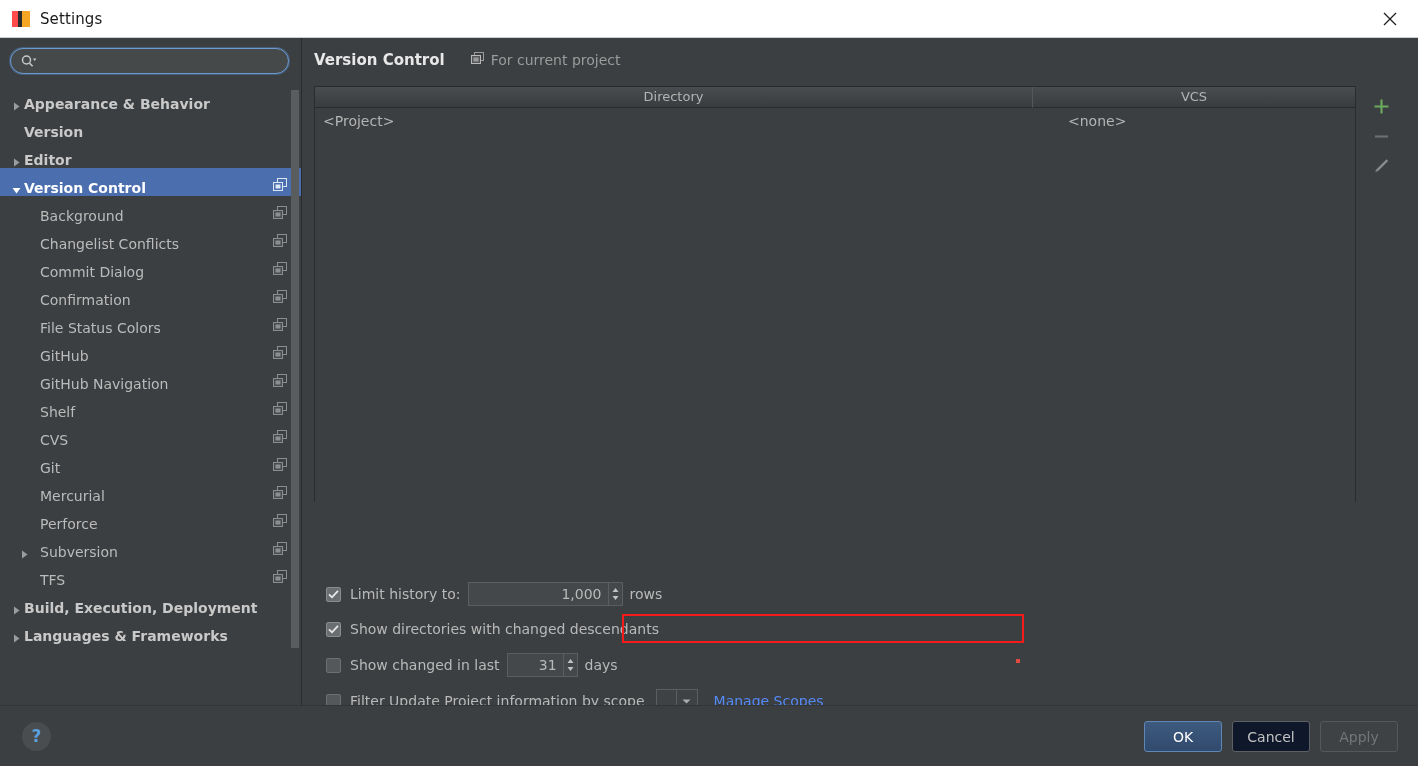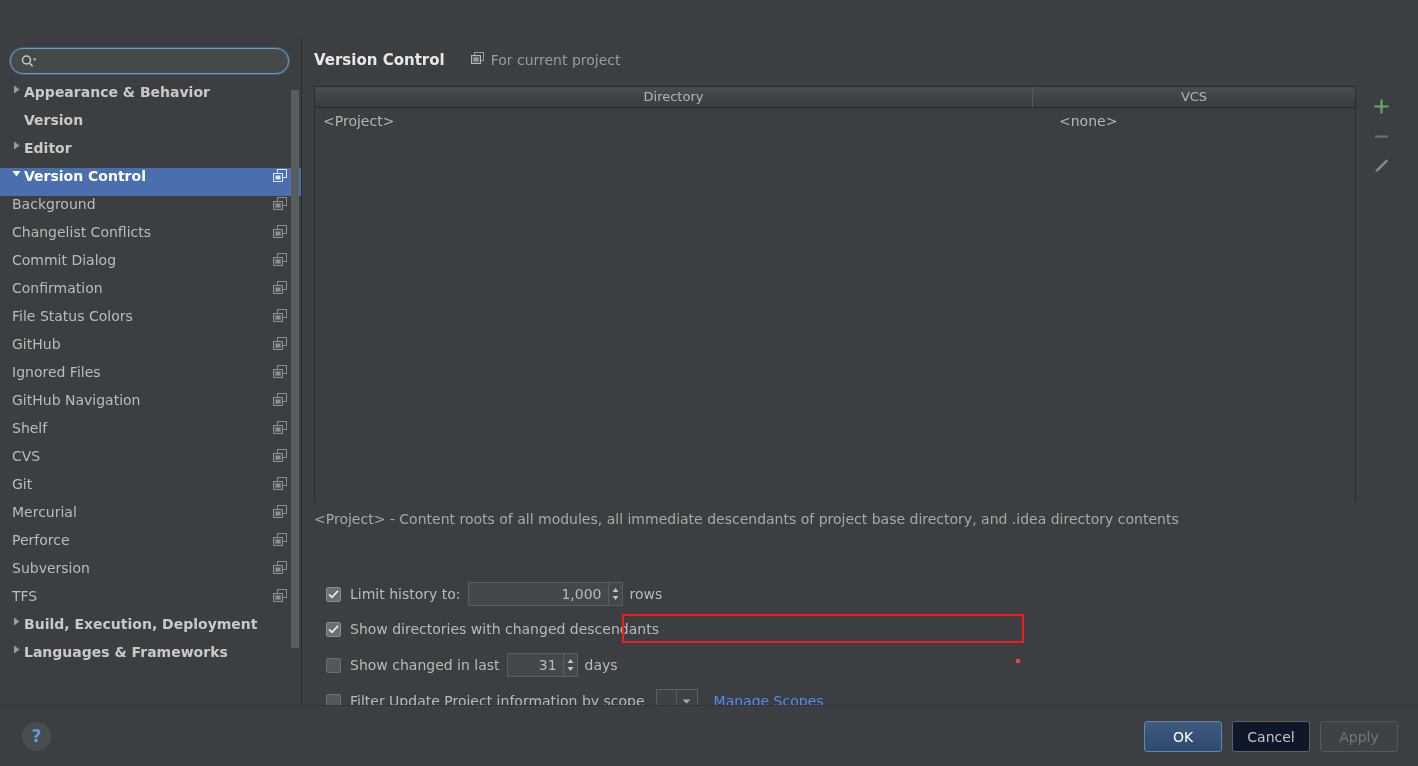--- a/index.html
+++ b/index.html
@@ -43,34 +43,34 @@
     display: flex; align-items: center;
   }
   .search-icon { margin-left: 10px; display: flex; align-items: center; }
   .search-input {
     flex: 1; background: transparent; border: none; outline: none;
     color: #bbbbbb; font-size: 13px; font-family: inherit; padding: 0 10px 0 4px;
   }
 
   .tree { margin-top: 10px; position: relative; }
   .tree-row {
-    position: relative; height: 28px; display: flex; align-items: flex-start;
+    position: relative; height: 28px; display: flex; align-items: flex-end;
     padding-right: 14px; cursor: default;
   }
   .tree-row.selected { background: #4b6eaf; }
   .arrow {
     width: 16px; flex: none; display: flex; align-items: center; justify-content: center;
   }
   .arrow svg { display: block; }
   .tree-label { font-size: 14px; color: #bbbbbb; white-space: nowrap; }
   .tree-row.top > .tree-label { font-weight: bold; color: #c9c9c9; }
   .tree-row.selected .tree-label { color: #ffffff; font-weight: bold; }
   .tree-row .mod-icon { margin-left: auto; flex: none; }
   .indent-0 { padding-left: 8px; }
-  .indent-1 { padding-left: 12px; }
+  .indent-1 { padding-left: 40px; }
   .indent-1 .arrow { margin-left: -24px; margin-right: 8px; }
 
   .sb-track {
     position: absolute; right: 2px; top: 52px; width: 8px; height: 580px;
     background: #3c3f41;
   }
   .sb-thumb {
     position: absolute; right: 2px; top: 52px; width: 8px; height: 558px;
     background: #5a5d5e; border-radius: 0;
   }
@@ -92,21 +92,21 @@
   }
   .thead { display: flex; height: 21px; }
   .th {
     font-size: 13px; color: #b4b4b4; text-align: center; line-height: 20px;
     background: linear-gradient(to bottom, #4a4d4f 0%, #414446 50%, #3a3d3f 100%);
     border-bottom: 1px solid #2b2b2b;
   }
   .th.dir { width: 718px; border-right: 1px solid #555858; }
   .th.vcs { flex: 1; }
   .tbody { height: 394px; background: #3c3f41; }
-  .trow { display: flex; height: 26px; align-items: center; }
+  .trow { display: flex; height: 26px; align-items: center; gap: 9px; }
   .td { font-size: 14px; color: #b4b4b4; }
   .td.dir { width: 718px; padding-left: 8px; }
   .td.vcs { flex: 1; padding-left: 26px; }
 
   .tbar {
     position: absolute; left: 1058px; top: 48px; width: 40px; height: 416px;
     display: flex; flex-direction: column; align-items: center; padding-top: 5px;
   }
   .tbar-btn {
     width: 30px; height: 30px; display: flex; align-items: center; justify-content: center;
@@ -193,20 +193,33 @@
   }
   .btn.disabled {
     background: #3f4244; border: 1px solid #555859; color: #737679;
   }
 </style>
 </head>
 <body>
 
 <div class="window">
 
+  <div class="titlebar">
+    <div class="title-icon">
+      <div class="sq1"></div>
+        <div class="sq2"></div>
+        <div class="sq3"></div>
+    </div>
+    <div class="title-text">Settings</div>
+    <div class="win-close">
+      <svg width="14" height="14" viewBox="0 0 14 14">
+        <path d="M1 1 L13 13 M13 1 L1 13" stroke="#202020" stroke-width="1.3" fill="none"></path>
+      </svg>
+    </div>
+  </div>
 
   <div class="sidebar">
     <div class="search-wrap">
       <div class="search-field">
         <span class="search-icon">
           <svg width="16" height="13" viewBox="0 0 16 13">
             <circle cx="5.5" cy="5" r="4" stroke="#c8c8c8" stroke-width="1.5" fill="none"></circle>
             <path d="M8.6 8.2 L11.6 11.2" stroke="#c8c8c8" stroke-width="1.6" fill="none"></path>
             <path d="M12 3.5 L15.4 3.5 L13.7 6 Z" fill="#c8c8c8"></path>
           </svg>
@@ -298,29 +311,20 @@
           <span class="arrow"></span>
           <span class="tree-label">GitHub</span>
           <span class="mod-icon"><svg width="14" height="14" viewBox="0 0 14 14">
               <rect x="4.5" y="0.5" width="9" height="8" fill="none" stroke="#8b8e90" stroke-width="1"></rect>
               <rect x="0.5" y="4.5" width="9" height="8" fill="#484b4d" stroke="#8b8e90" stroke-width="1"></rect>
               <rect x="2.5" y="6.5" width="5" height="4" fill="#8b8e90"></rect>
             </svg></span>
         </div>
         <div class="tree-row indent-1">
           <span class="arrow"></span>
-          <span class="tree-label">Ignored Files</span>
-          <span class="mod-icon"><svg width="14" height="14" viewBox="0 0 14 14">
-              <rect x="4.5" y="0.5" width="9" height="8" fill="none" stroke="#8b8e90" stroke-width="1"></rect>
-              <rect x="0.5" y="4.5" width="9" height="8" fill="#484b4d" stroke="#8b8e90" stroke-width="1"></rect>
-              <rect x="2.5" y="6.5" width="5" height="4" fill="#8b8e90"></rect>
-            </svg></span>
-        </div>
-        <div class="tree-row indent-1">
-          <span class="arrow"></span>
           <span class="tree-label">GitHub Navigation</span>
           <span class="mod-icon"><svg width="14" height="14" viewBox="0 0 14 14">
               <rect x="4.5" y="0.5" width="9" height="8" fill="none" stroke="#8b8e90" stroke-width="1"></rect>
               <rect x="0.5" y="4.5" width="9" height="8" fill="#484b4d" stroke="#8b8e90" stroke-width="1"></rect>
               <rect x="2.5" y="6.5" width="5" height="4" fill="#8b8e90"></rect>
             </svg></span>
         </div>
         <div class="tree-row indent-1">
           <span class="arrow"></span>
           <span class="tree-label">Shelf</span>
@@ -450,21 +454,20 @@
           <path d="M2 8.5 L15 8.5" stroke="#6d7072" stroke-width="2.1" fill="none"></path>
         </svg>
       </div>
       <div class="tbar-btn">
         <svg width="18" height="18" viewBox="0 0 18 18">
           <path d="M14.5 2.5 L16 4 L6.2 13.8 L3.6 14.8 L4.6 12.2 Z" fill="#8b8e90" stroke="#6f7274" stroke-width="0.8"></path>
         </svg>
       </div>
     </div>
 
-    <div class="table-desc">&lt;Project&gt; - Content roots of all modules, all immediate descendants of project base directory, and .idea directory contents</div>
 
     <div class="opt-row" style="left:11px; top:544px;">
       <span class="cb">
         <svg width="11" height="9" viewBox="0 0 11 9">
           <path d="M1 4.3 L4 7.3 L10 0.8" stroke="#e8e8e8" stroke-width="1.8" fill="none"></path>
         </svg>
       </span>
       <span class="lbl">Limit history to:</span>
       <span class="spinner" style="width:155px;">
         <span class="val" style="flex:1;">1,000</span>

